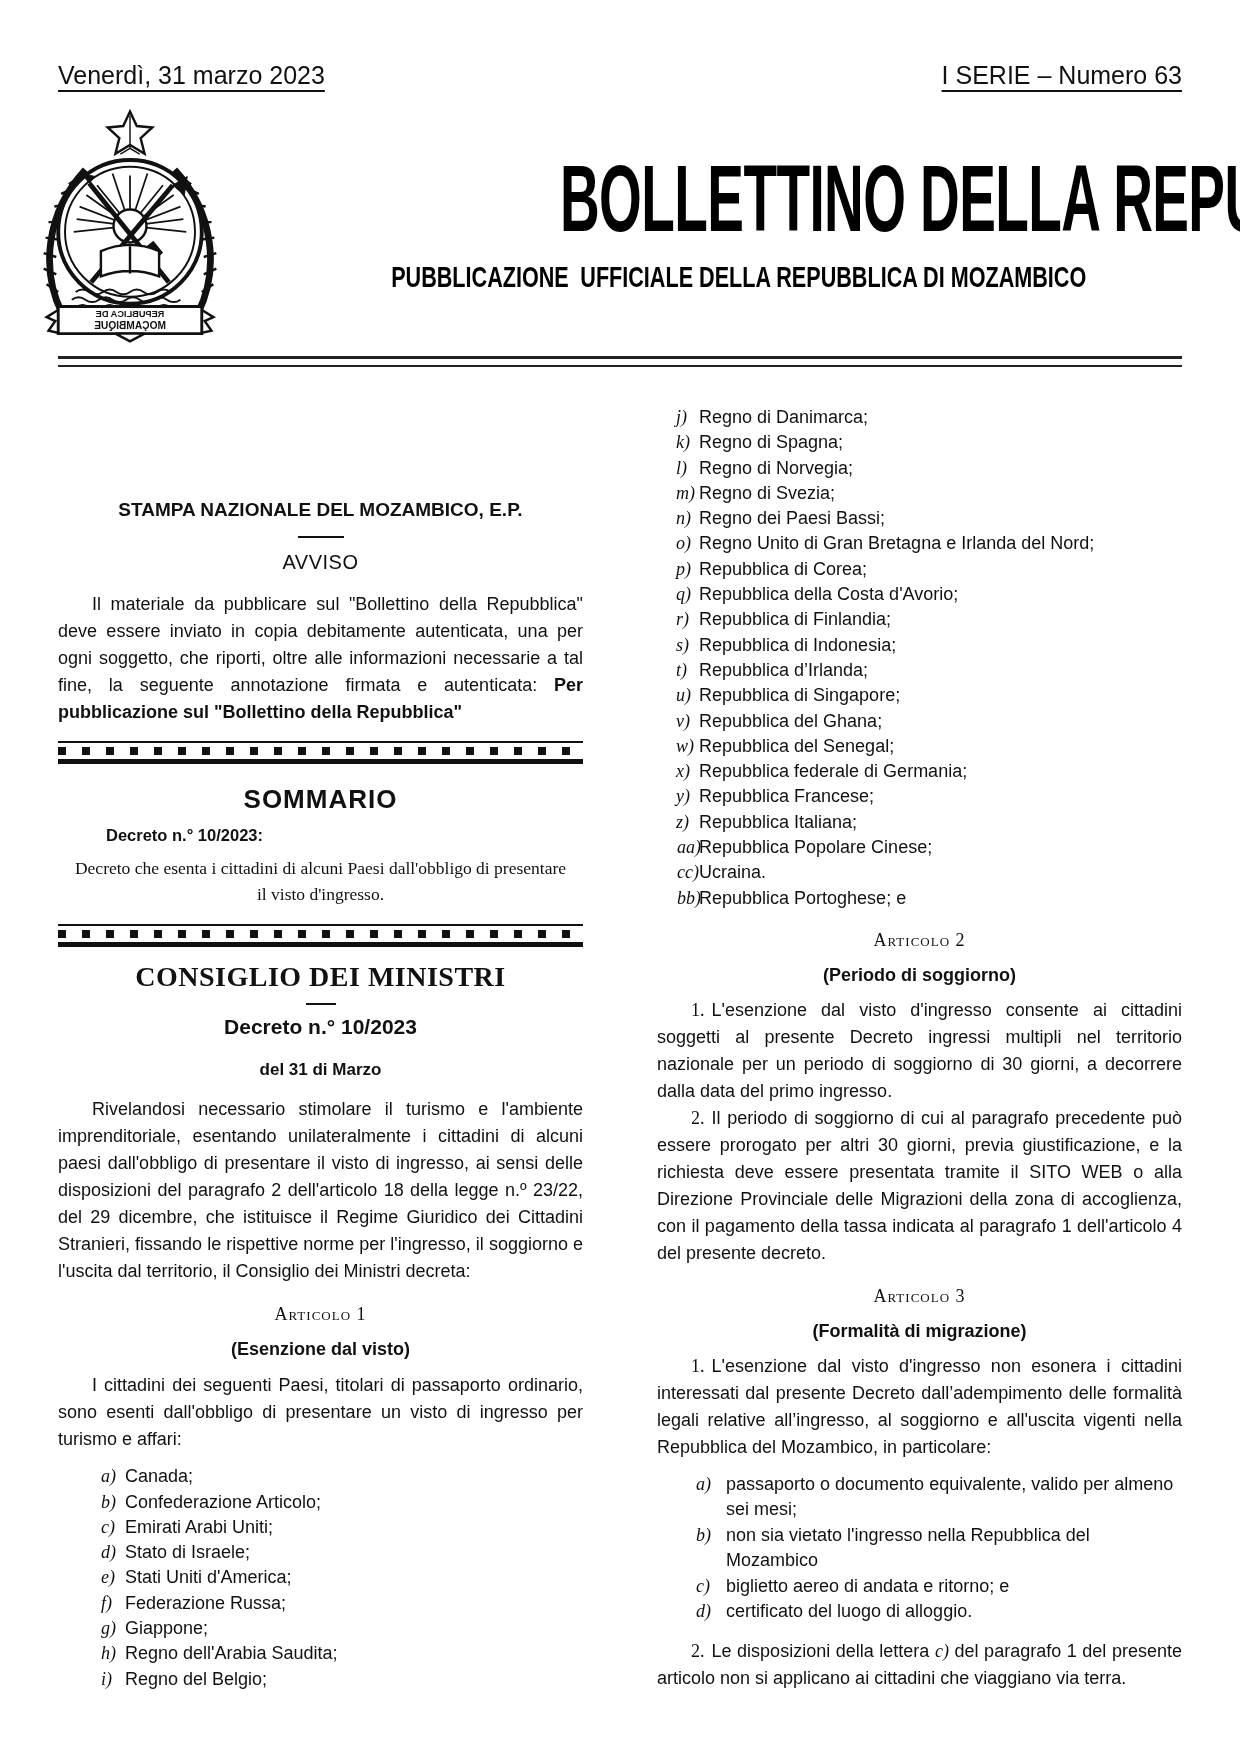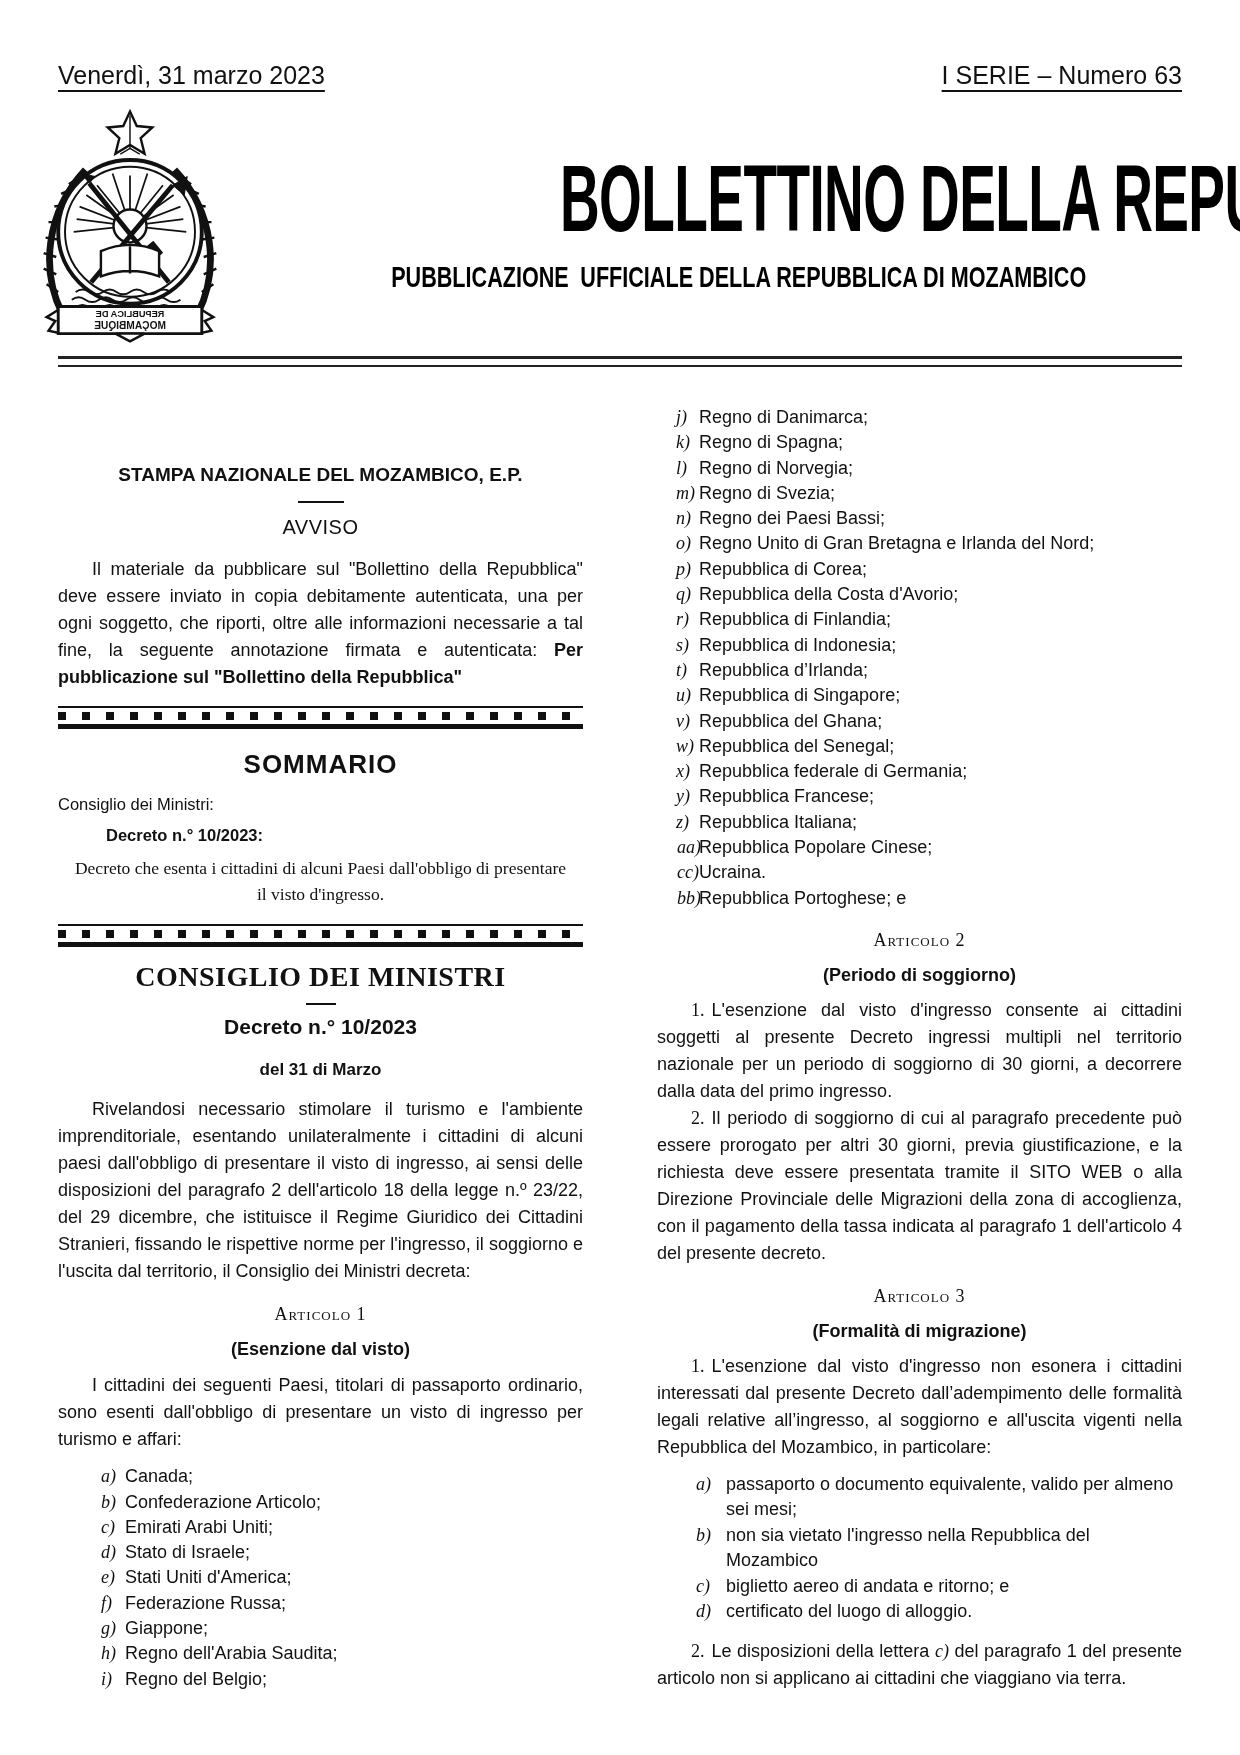--- a/index.html
+++ b/index.html
@@ -154,21 +154,20 @@
     <div class="rule-short"></div>
     <div class="avviso">AVVISO</div>
 
     <p class="para mt"><span>Il materiale da pubblicare sul "Bollettino della Repubblica" deve essere inviato in copia debitamente autenticata, una per ogni soggetto, che riporti, oltre alle informazioni necessarie a tal fine, la seguente annotazione firmata e autenticata: </span><span class="b">Per pubblicazione sul "Bollettino della Repubblica"</span></p>
 
     <div class="dotbar m1">
         <div class="sq"></div>
       </div>
 
     <div class="sommario-title">SOMMARIO</div>
-    <div class="som-section">Consiglio dei Ministri:</div>
     <div class="som-decree">Decreto n.° 10/2023:</div>
     <div class="som-desc">Decreto che esenta i cittadini di alcuni Paesi dall'obbligo di presentare il visto d'ingresso.</div>
 
     <div class="dotbar m2">
         <div class="sq"></div>
       </div>
 
     <div class="council">CONSIGLIO DEI MINISTRI</div>
     <div class="rule-short thin"></div>
     <div class="dec-num">Decreto n.° 10/2023</div>

